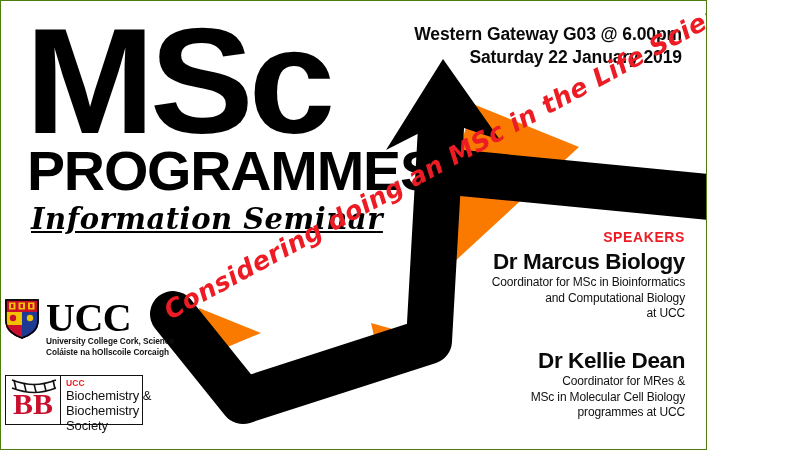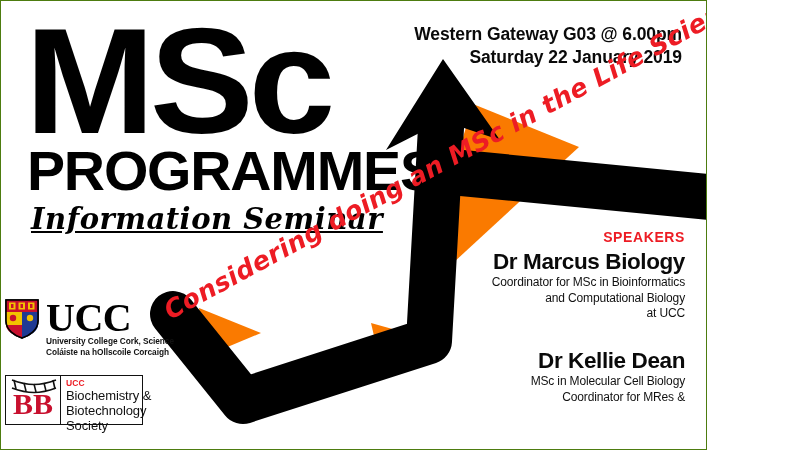--- a/index.html
+++ b/index.html
@@ -250,22 +250,23 @@
       <div class="speaker-role">
         <div>Coordinator for MSc in Bioinformatics</div>
         <div>and Computational Biology</div>
         <div>at UCC</div>
       </div>
     </div>
 
     <div id="speaker-2">
       <div class="speaker-name">Dr Kellie Dean</div>
       <div class="speaker-role">
+        <div>Coordinator for MRes &amp;</div>
         <div>MSc in Molecular Cell Biology</div>
-        <div>Coordinator for MRes &amp;</div>
+        <div>programmes at UCC</div>
       </div>
     </div>
   </div>
 
   <div id="logo-stack">
 
     <div id="ucc-logo">
       <svg width="34" height="40" viewBox="0 0 34 40">
         <path d="M1,1 H33 V22 C33,31 24,37 17,39 C10,37 1,31 1,22 Z" fill="#C8102E" stroke="#000000" stroke-width="1.4"></path>
         <rect x="1" y="1" width="32" height="12" fill="#C8102E"></rect>
@@ -301,20 +302,20 @@
             <path d="M28,8 L30,16"></path>
               <path d="M38,7 L40,15"></path>
             <path d="M47,4 L49,13"></path>
           </g>
           <text x="27" y="38" text-anchor="middle" font-family="'Liberation Serif', serif" font-weight="bold" font-size="30" fill="#C8102E">BB</text>
         </svg>
       </div>
       <div id="bb-society-text">
         <div id="bb-ucc-line">UCC</div>
         <div class="bb-line">Biochemistry &amp;</div>
-        <div class="bb-line">Biotechnology</div>
+        <div class="bb-line">Biochemistry</div>
         <div class="bb-line">Society</div>
       </div>
     </div>
 
   </div>
 
 </div>
 
 </body></html>

